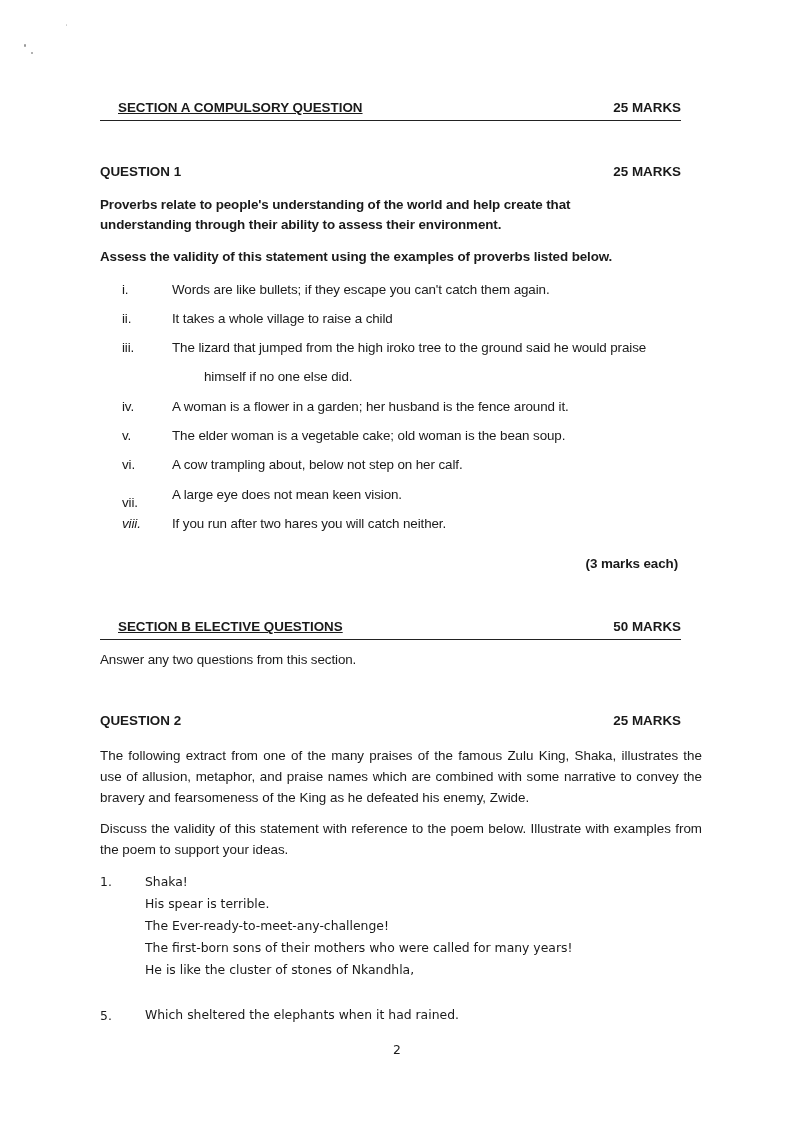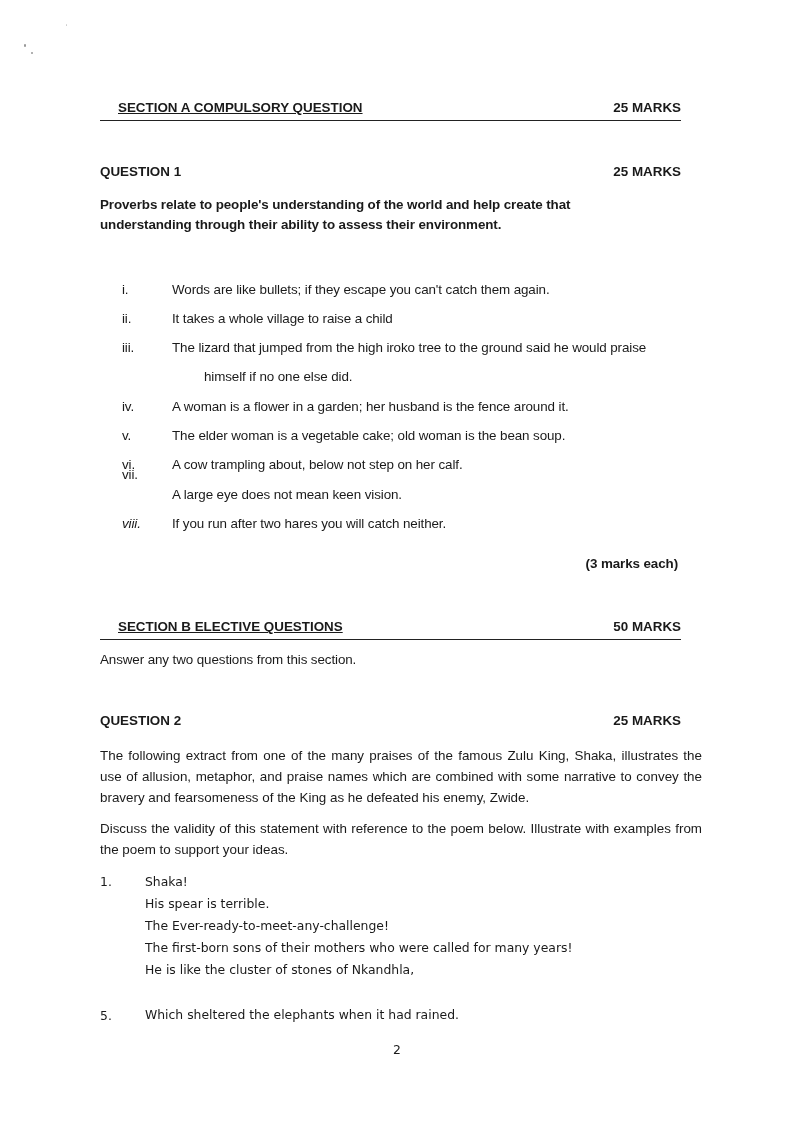--- a/index.html
+++ b/index.html
@@ -39,20 +39,21 @@
     <span class="right">25 MARKS</span>
   </div>
 
   <div class="qhead" style="top:164px;text-align:center;">
     <span class="left">QUESTION 1</span>
     <span class="right">25 MARKS</span>
   </div>
 
   <div class="abs txt bold" style="left:100px;top:196px;">Proverbs relate to people's understanding of the world and help create that</div>
   <div class="abs txt bold" style="left:100px;top:216px;">understanding through their ability to assess their environment.</div>
+  <div class="abs txt bold" style="left:100px;top:248px;">Assess the validity of this statement using the examples of proverbs listed below.</div>
 
   <div>
     <div>
       <span class="prov-num txt" style="top:281px;">i.</span>
       <span class="prov-text txt" style="top:281px;">Words are like bullets; if they escape you can't catch them again.</span>
     </div>
     <div>
       <span class="prov-num txt" style="top:310px;">ii.</span>
       <span class="prov-text txt" style="top:310px;">It takes a whole village to raise a child</span>
     </div>
@@ -67,21 +68,21 @@
     </div>
     <div>
       <span class="prov-num txt" style="top:427px;">v.</span>
       <span class="prov-text txt" style="top:427px;">The elder woman is a vegetable cake; old woman is the bean soup.</span>
     </div>
     <div>
       <span class="prov-num txt" style="top:456px;">vi.</span>
       <span class="prov-text txt" style="top:456px;">A cow trampling about, below not step on her calf.</span>
     </div>
     <div>
-      <span class="prov-num txt" style="top:466px;">vii.</span>
+      <span class="prov-num txt" style="top:494px;">vii.</span>
       <span class="prov-text txt" style="top:486px;">A large eye does not mean keen vision.</span>
     </div>
     <div>
       <span class="prov-num txt" style="top:515px;font-style:italic;">viii.</span>
       <span class="prov-text txt" style="top:515px;">If you run after two hares you will catch neither.</span>
     </div>
   </div>
 
   <div class="abs txt bold" style="right:116px;top:555px;">(3 marks each)</div>
 

